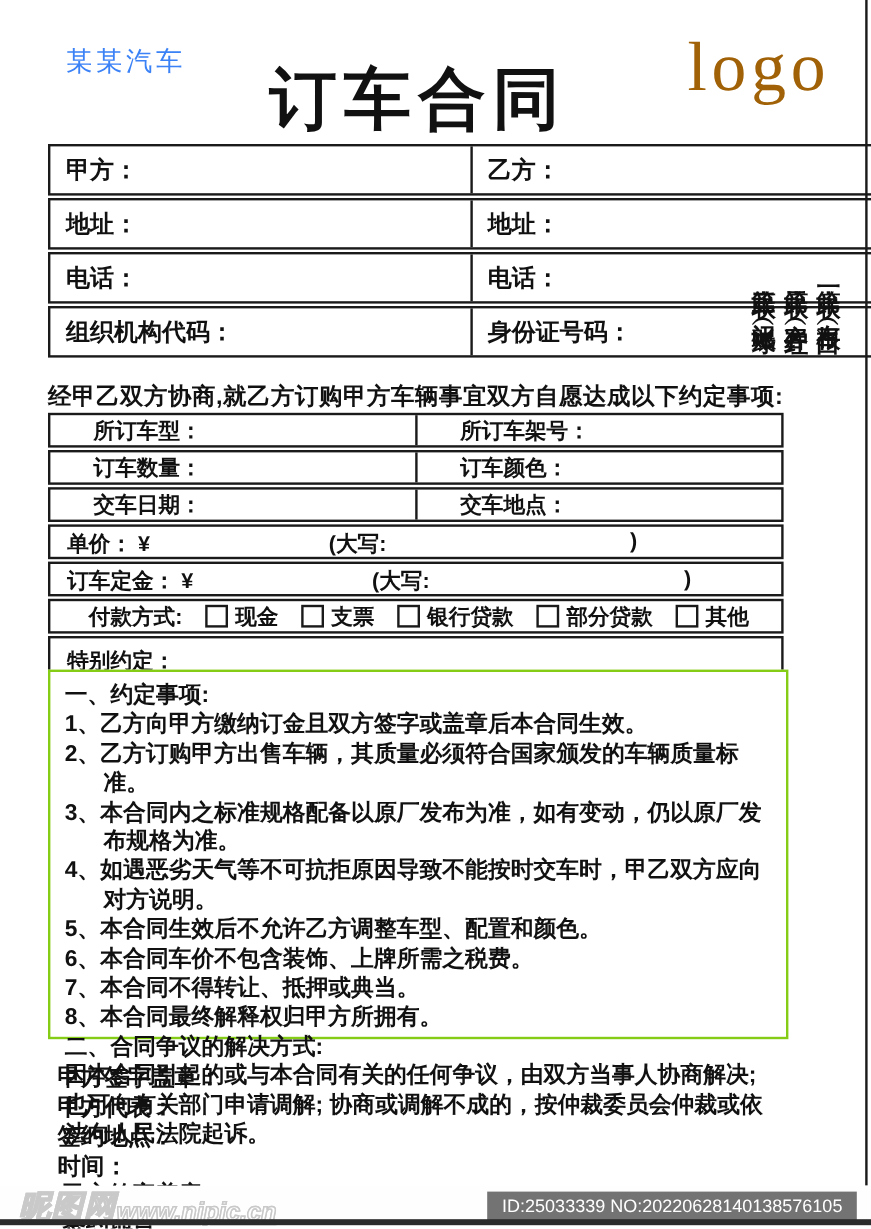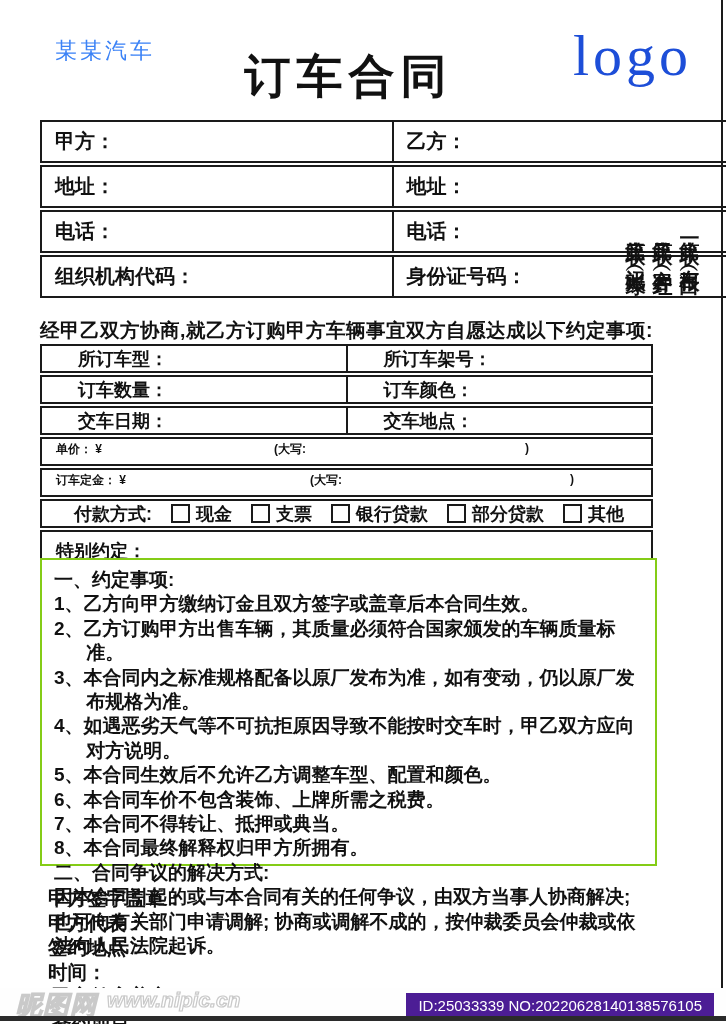--- a/index.html
+++ b/index.html
@@ -10,26 +10,26 @@
   }
 
   
   .company {
     position:absolute; left:55px; top:36px;
     font-family:"Liberation Serif","DejaVu Serif",serif;
     font-size:22px; letter-spacing:3px; color:#3b82f6;
   }
   .title {
     position:absolute; left:40px; top:46px; width:617px;
-    text-align:center; font-size:46px; font-weight:bold; letter-spacing:6px;
+    text-align:center; font-size:56px; font-weight:bold; letter-spacing:6px;
   }
   .logo {
     position:absolute; right:34px; top:22px;
     font-family:"Liberation Serif","DejaVu Serif",serif;
-    font-size:58px; letter-spacing:4px; color:#1d4ed8;
+    font-size:58px; letter-spacing:4px; color:#a16207;
   }
 
   
   .boxrow {
     display:flex; align-items:stretch;
     border:2px solid #1a1a1a; background:#fff; margin-bottom:2px;
   }
   .cell { width:50%; display:flex; align-items:center; padding-left:13px;
     font-size:20px; font-weight:600; }
   .cell.rightcell { border-left:2px solid #1a1a1a; }
@@ -39,21 +39,21 @@
 
   .intro {
     position:absolute; left:40px; top:317px; width:640px;
     font-size:19.5px; font-weight:600; letter-spacing:0.5px;
   }
 
   .order-table { position:absolute; left:40px; top:344px; width:613px; }
   .order-table .boxrow { height:25px; }
   .order-table .cell { font-size:18px; padding-left:36px; }
   .fullrow { position:relative; display:block; border:2px solid #1a1a1a;
-    background:#fff; margin-bottom:2px; height:25px; font-size:12px; font-weight:600; }
+    background:#fff; margin-bottom:2px; height:25px; font-size:18px; font-weight:600; }
   .fullrow .lbl { position:absolute; left:14px; top:2px; }
   .fullrow .caps-open  { position:absolute; top:2px; font-weight:600;text-align:right; }
   .fullrow .caps-close { position:absolute; top:2px; font-weight:600; }
   .payment-row { display:flex; align-items:center; gap:19px; padding-left:32px;
     border:2px solid #1a1a1a; background:#fff; margin-bottom:2px; height:25px;
     font-size:18px; font-weight:600; }
   .pay-opt { display:flex; align-items:center; gap:6px; }
   .checkbox { width:15px; height:15px; border:2px solid #1a1a1a; display:inline-block; background:#fff; }
   .special-row { display:flex; align-items:center; padding-left:14px;
     border:2px solid #1a1a1a; background:#fff; height:37px; font-size:18px; font-weight:600; }
@@ -82,30 +82,31 @@
   }
   .copy-strip span { display:block; margin-bottom:22px; }
   .copy-sep-line {
     position:absolute; left:721px; top:0; height:988px; width:0;
     border-left:2px solid #1a1a1a;
   }
 
   
   .wm-bar { position:absolute; left:0; top:988px; width:726px; height:28px; background:#fefefe; }
   .wm-logo {
-    position:absolute; left:16px; top:0px; display:flex; align-items:flex-start; gap:10px;
+    position:absolute; left:16px; top:0px; display:flex; align-items:flex-end; gap:0;
     font-style:italic; font-weight:bold; color:#fff;
     -webkit-text-stroke:1.2px #c9c9c9;
     text-shadow:0 0 1px #d4d4d4;
+    text-decoration:underline;
   }
   .wm-site { font-size:26px; letter-spacing:1px; }
   .wm-url  { font-size:21px; }
   .wm-idbox {
     position:absolute; right:12px; top:5px; height:24px; padding:0 12px;
-    background:#4c1d95; color:#fff; font-size:15px;
+    background:#737373; color:#fff; font-size:15px;
     display:flex; align-items:center;
   }
   .wm-bottomline { position:absolute; left:0; top:1016px; width:726px; height:5px; background:#2b2b2b; }
 </style>
 </head>
 <body>
 
 <div class="page">
 
   <div class="company">某某汽车</div>

